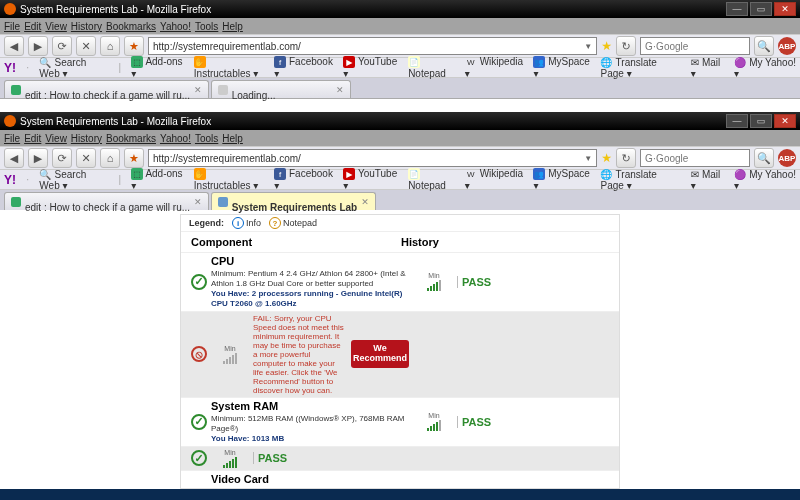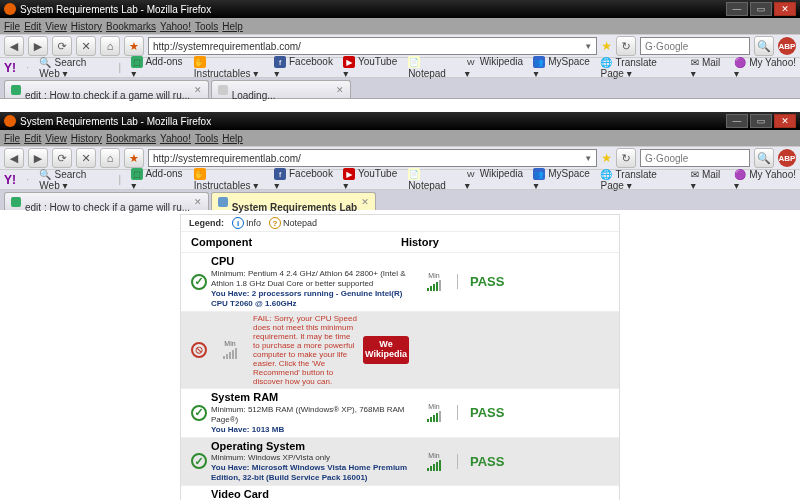--- a/index.html
+++ b/index.html
@@ -41,21 +41,21 @@
 .detcol { flex: 1; font-size: 8px; line-height: 1.25; color: #333; }
 .detcol .cname { font-weight: bold; font-size: 11px; color: #000; }
 .detcol .min { }
 .detcol .have { color: #1a3a7a; font-weight: bold; }
 .barscol { width: 38px; display: flex; flex-direction: column; align-items: center; justify-content: center; font-size: 7px; color: #666; }
 .bars { display: flex; align-items: flex-end; gap: 1px; height: 12px; }
 .bars span { width: 2px; background: #aaa; }
 .bars span.g { background: #2e8b2e; }
 .bars span:nth-child(1){height:3px}.bars span:nth-child(2){height:5px}.bars span:nth-child(3){height:7px}.bars span:nth-child(4){height:9px}.bars span:nth-child(5){height:11px}
 .rescol { width: 160px; font-size: 8px; padding-left: 4px; display: flex; align-items: center; }
-.pass { color: #2e8b2e; font-weight: bold; font-size: 13px; border-left: 1px solid #bbb; padding-left: 12px; }
+.pass { color: #2e8b2e; font-weight: bold; font-size: 11px; border-left: 1px solid #bbb; padding-left: 4px; }
 .failtext { color: #c0392b; }
 .rec { background: #b5121b; color: #fff; width: 60px; padding: 4px 2px; text-align: center; font-size: 9px; font-weight: bold; border-radius: 3px; margin-left: 6px; line-height: 1.1; }
 </style>
 </head>
 <body>
 
 <div class="window">
   <div class="titlebar">
     <div class="ff"></div>
     <span>System Requirements Lab - Mozilla Firefox</span>
@@ -232,21 +232,21 @@
             <div class="bars">
               <span></span>
               <span></span>
               <span></span>
               <span></span>
               <span></span>
             </div>
           </div>
         <div class="rescol">
           <span class="failtext">FAIL: Sorry, your CPU Speed does not meet this minimum requirement. It may be time to purchase a more powerful computer to make your life easier. Click the 'We Recommend' button to discover how you can.</span>
-          <div class="rec">We Wikipedia</div>
+          <div class="rec">We Recommend</div>
         </div>
       </div>
 
       <div class="row">
         <div class="iconcol">
             <div class="checkmark">✓</div>
           </div>
         <div class="detcol">
           <div class="cname">System RAM</div>
           <div class="min">Minimum: 512MB RAM ((Windows® XP), 768MB RAM Page®)</div>
@@ -264,25 +264,20 @@
           </div>
         <div class="rescol">
             <span class="pass">PASS</span>
           </div>
       </div>
 
       <div class="row gray">
         <div class="iconcol">
             <div class="checkmark">✓</div>
           </div>
-        <div class="detcol">
-          <div class="cname">Operating System</div>
-          <div class="min">Minimum: Windows XP/Vista only</div>
-          <div class="have">You Have: Microsoft Windows Vista Home Premium Edition, 32-bit (Build Service Pack 16001)</div>
-        </div>
         <div class="barscol">
             <span>Min</span>
             <div class="bars">
               <span class="g"></span>
               <span class="g"></span>
               <span class="g"></span>
               <span class="g"></span>
               <span class="g"></span>
             </div>
           </div>

